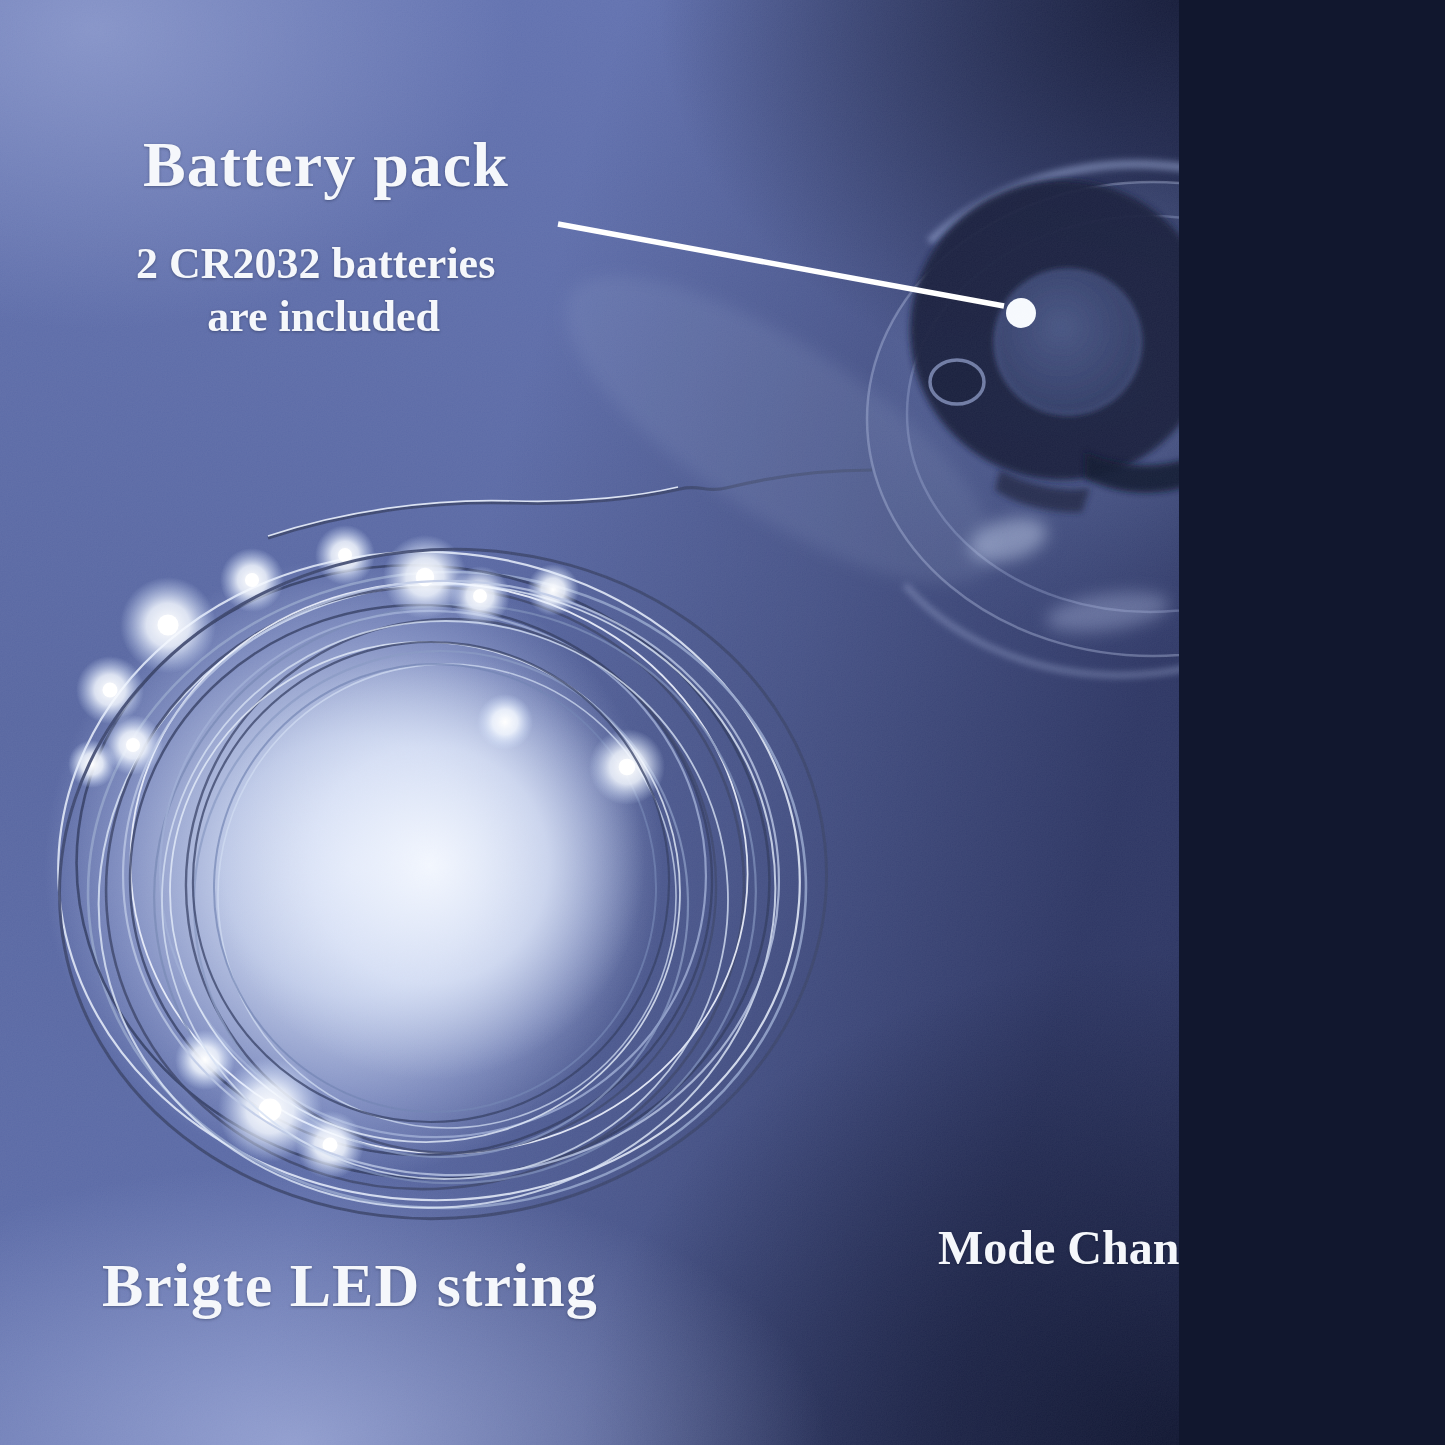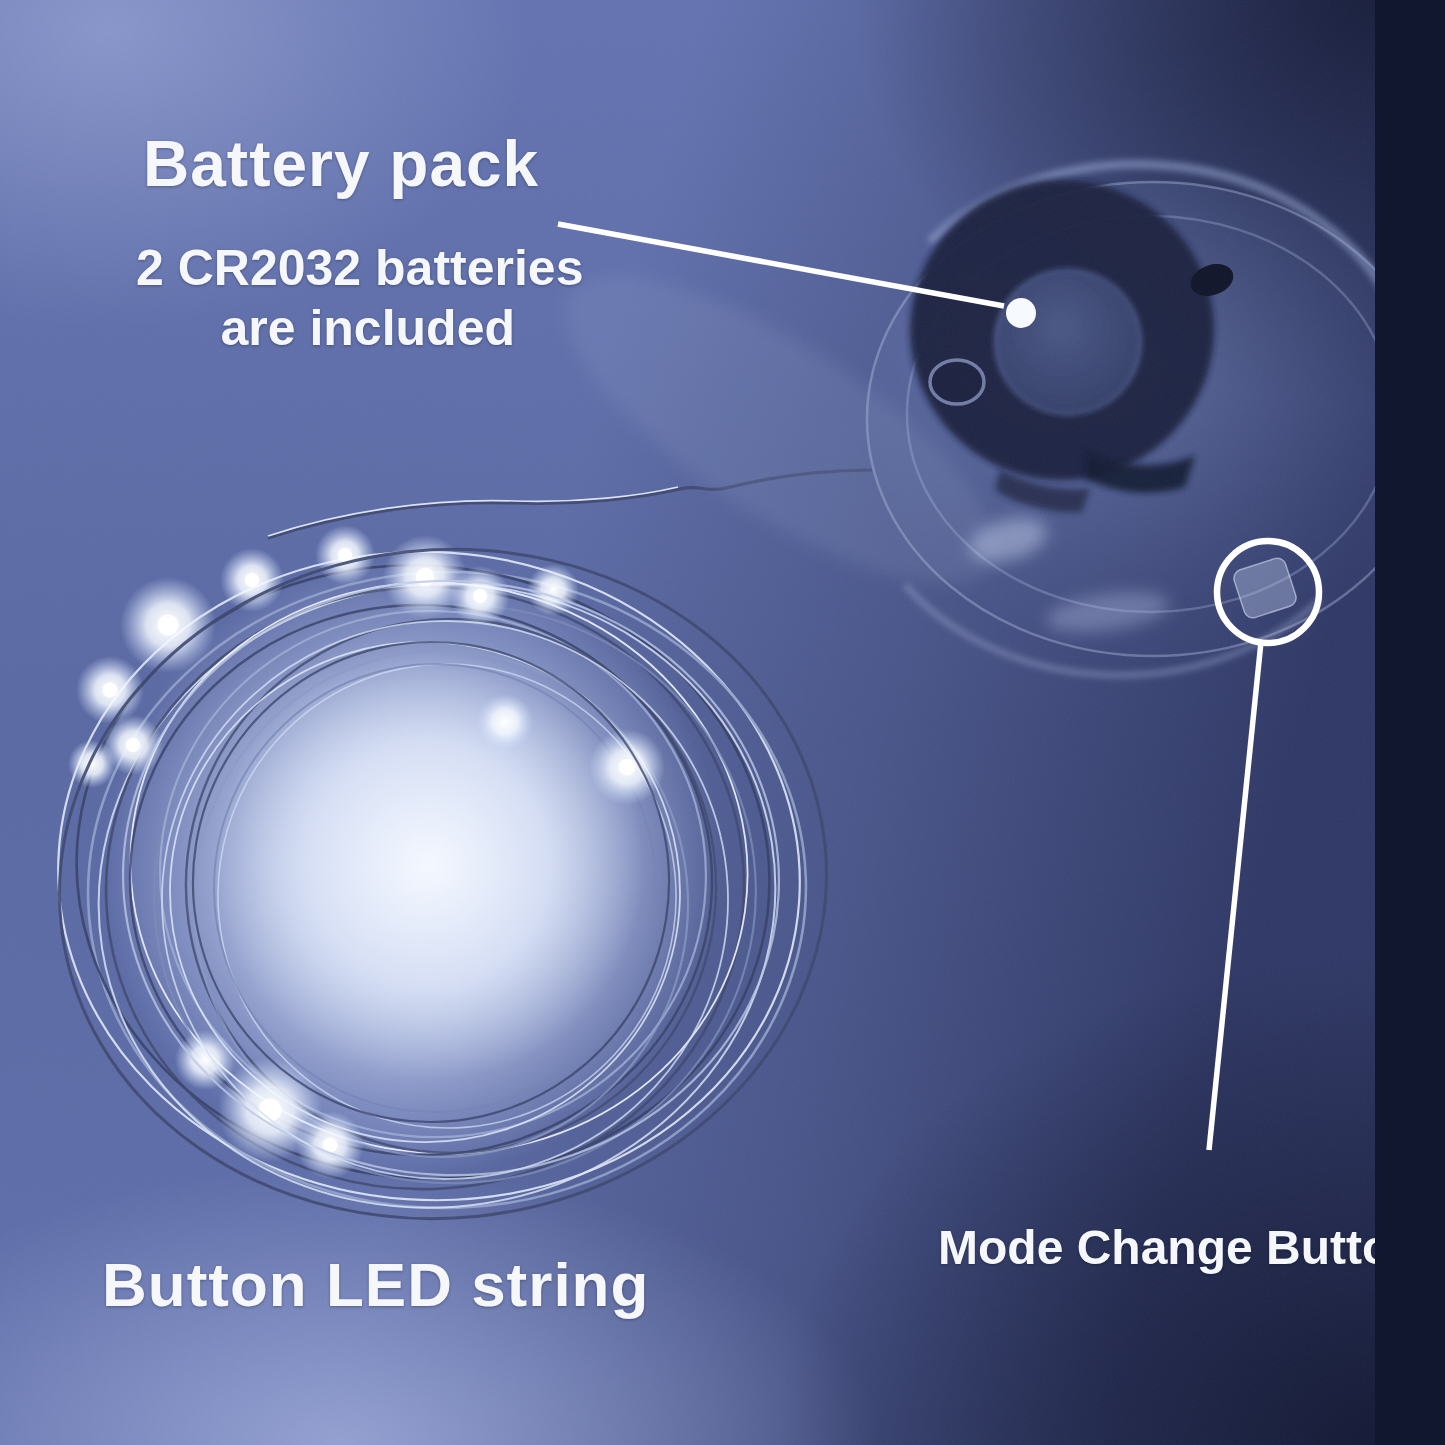--- a/index.html
+++ b/index.html
@@ -1,38 +1,38 @@
 <!DOCTYPE html>
 <html><head>
 <meta charset="utf-8">
 <style>
   html,body{margin:0;padding:0;background:#11172e;}
   .stage{
-    position:relative;width:1375px;height:1445px;overflow:hidden;
-    font-family:Liberation Sans, sans-serif;
+    position:relative;width:1179px;height:1445px;overflow:hidden;
+    font-family:Liberation Serif, serif;
   }
   
   .bg{
     position:absolute;inset:0;background-color:#4d5b99;
     background-image:
       radial-gradient(circle 430px at 30% 60%, rgba(242,246,255,0.95) 0%, rgba(205,216,242,0.85) 30%, rgba(170,183,226,0.45) 55%, rgba(150,163,210,0) 72%),
       radial-gradient(ellipse 700px 500px at 8% 2%, rgba(148,161,210,0.70) 0%, rgba(148,161,210,0) 60%),
       radial-gradient(ellipse 820px 430px at 25% 100%, rgba(162,174,220,0.75) 0%, rgba(162,174,220,0) 65%),
       radial-gradient(ellipse 900px 700px at 100% 0%, rgba(15,21,50,0.92) 0%, rgba(15,21,50,0) 58%),
       radial-gradient(ellipse 1000px 820px at 100% 100%, rgba(11,17,44,0.95) 0%, rgba(11,17,44,0) 60%),
       linear-gradient(105deg, rgba(86,100,160,0) 40%, rgba(52,62,110,0.55) 62%, rgba(34,42,86,0.85) 85%),
       linear-gradient(180deg, #5f6fae 0%, #55649f 50%, #5a6aa8 100%);
   }
   svg.scene{position:absolute;inset:0;}
   .caption{
     position:absolute;color:#f5f7fb;font-weight:bold;line-height:1.08;
     text-shadow:0 1px 3px rgba(10,16,40,0.35);white-space:nowrap;
   }
   .cap-battery-title{left:143px;top:130px;font-size:64px;letter-spacing:1px;}
-  .cap-battery-sub{left:136px;top:238px;font-size:50px;line-height:1.2;}
+  .cap-battery-sub{left:136px;top:238px;font-size:44px;line-height:1.2;}
   .cap-battery-sub .indent{display:block;padding-left:16px;text-align:center;}
   .cap-led{left:102px;top:1252px;font-size:62px;letter-spacing:1px;}
   .cap-mode{left:938px;top:1158px;font-size:48px;line-height:1.26;}
 </style>
 </head>
 <body>
 
 <div class="stage">
   <div class="bg"></div>
 
@@ -153,19 +153,19 @@
     <rect width="1445" height="1445" filter="url(#grain)" opacity="0.05"></rect>
   </svg>
 
   <div class="caption cap-battery-title">Battery pack</div>
 
   <div class="caption cap-battery-sub">
     <span>2 CR2032 batteries</span>
     <span class="indent">are included</span>
   </div>
 
-  <div class="caption cap-led">Button LED string</div>
+  <div class="caption cap-led">Brigte LED string</div>
 
   <div class="caption cap-mode">
     <br>
     <span>Mode Change Button</span>
   </div>
 </div>
 
 </body></html>

